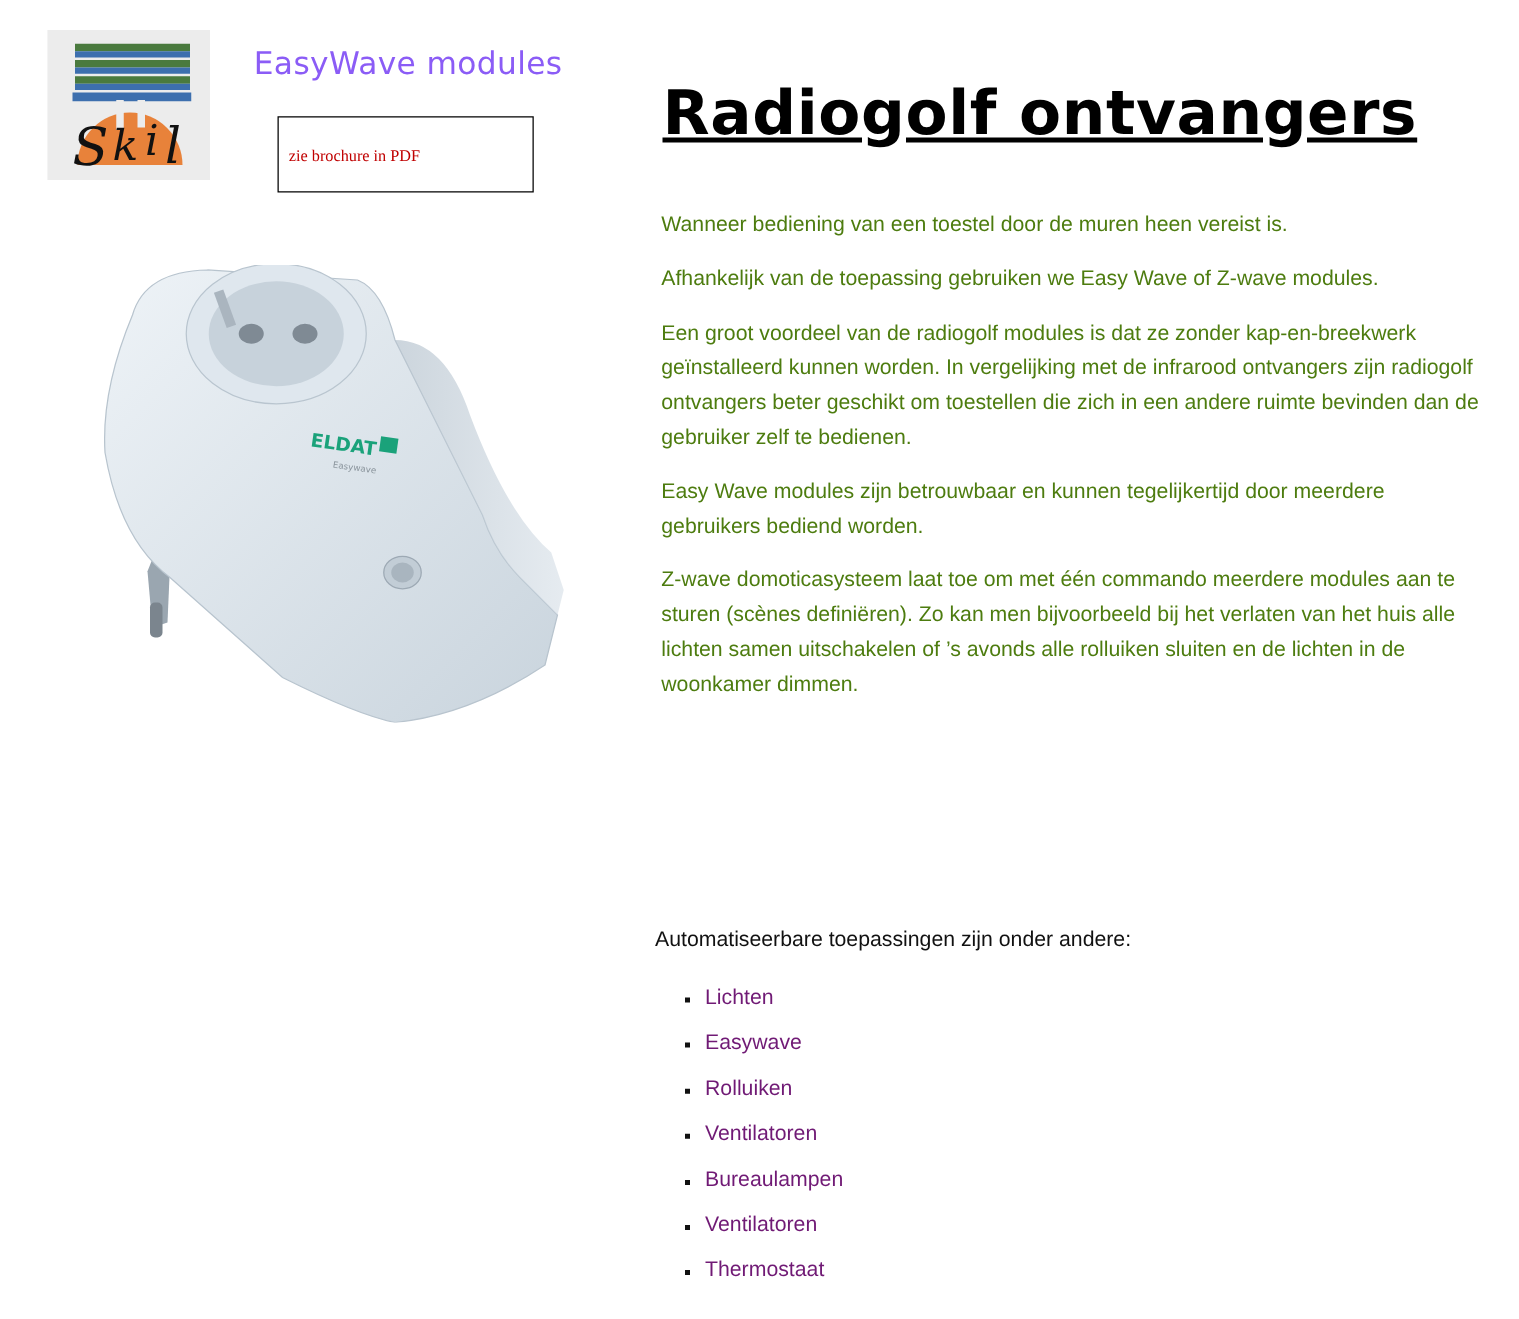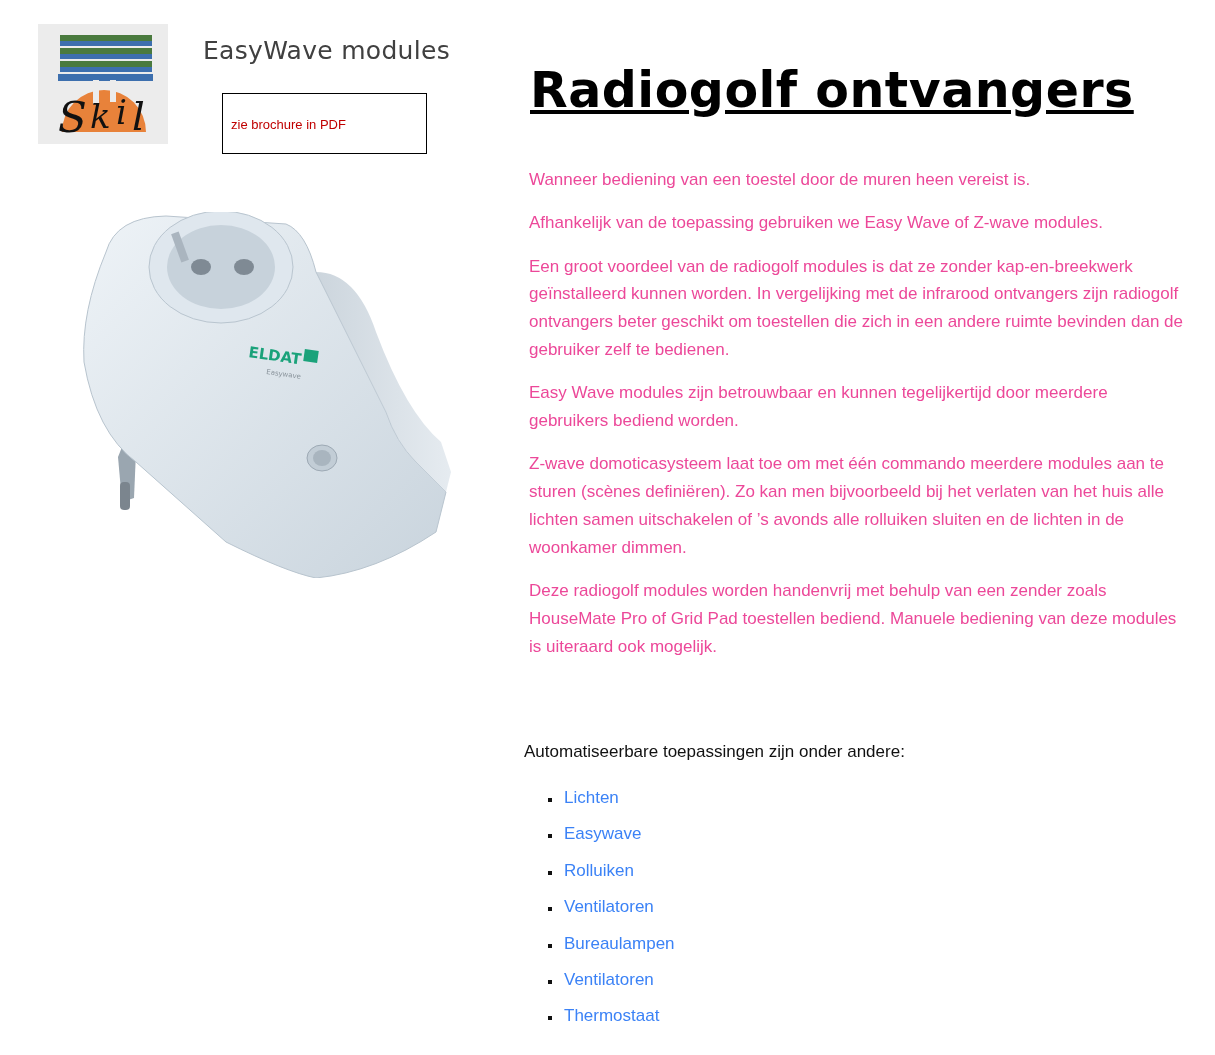--- a/index.html
+++ b/index.html
@@ -1,30 +1,30 @@
 <!DOCTYPE html>
 <html><head>
   <meta charset="utf-8">
   <style>
     html, body { margin: 0; padding: 0; background: #ffffff; }
     body { width: 1215px; height: 1055px; position: relative; overflow: hidden; font-family: "DejaVu Sans", sans-serif; color: #000; }
 
     .logo { position: absolute; left: 38px; top: 24px; width: 130px; height: 120px; background: #ececec; overflow: hidden; }
-    .site-title { position: absolute; left: 203px; top: 36px; font-family: "DejaVu Sans", sans-serif; font-size: 25px; color: #404040; letter-spacing: 0.3px; }
+    .site-title { position: absolute; left: 203px; top: 36px; font-family: "DejaVu Sans", sans-serif; font-size: 25px; color: #8b5cf6; letter-spacing: 0.3px; }
     .pdf-box { position: absolute; left: 222px; top: 93px; width: 205px; height: 61px; border: 1px solid #000; box-sizing: border-box; }
-    .pdf-link { position: absolute; left: 8px; top: 23px; font-family: Liberation Sans, sans-serif; font-size: 13px; color: #c00000; text-decoration: none; }
+    .pdf-link { position: absolute; left: 8px; top: 23px; font-family: Liberation Serif, serif; font-size: 13px; color: #c00000; text-decoration: none; }
 
     .product { position: absolute; left: 76px; top: 212px; width: 378px; height: 366px; }
 
     .page-title { position: absolute; left: 530px; top: 62px; font-family: "DejaVu Sans", sans-serif; font-weight: bold; font-size: 49px; letter-spacing: 0.5px; color: #000; white-space: nowrap; text-decoration: underline; }
 
-    .content { position: absolute; left: 529px; top: 166px; width: 660px; font-family: "Liberation Sans", sans-serif; font-size: 17px; line-height: 27.8px; color: #ec4899; }
+    .content { position: absolute; left: 529px; top: 166px; width: 660px; font-family: "Liberation Sans", sans-serif; font-size: 17px; line-height: 27.8px; color: #4d7c0f; }
     .content p { margin: 0 0 15.5px 0; }
     .intro { position: absolute; left: 524px; top: 742px; font-family: "Liberation Sans", sans-serif; font-size: 17px; color: #111; }
-    .bullets { position: absolute; left: 548px; top: 788px; margin: 0; padding: 0; list-style: none; font-family: "Liberation Sans", sans-serif; font-size: 17px; color: #3b82f6; }
+    .bullets { position: absolute; left: 548px; top: 788px; margin: 0; padding: 0; list-style: none; font-family: "Liberation Sans", sans-serif; font-size: 17px; color: #701a75; }
     .bullets li { height: 36.4px; display: flex; align-items: flex-start; }
     .bullet-dot { display: inline-block; width: 4px; height: 4px; background: #111; margin-top: 10px; margin-right: 12px; }
   </style>
 </head>
 <body>
 
 <div class="logo" title="SKIL logo">
   <svg width="130" height="120" viewBox="0 0 130 120">
     <rect width="130" height="120" fill="#ececec"></rect>
 
@@ -91,21 +91,20 @@
 </div>
 
 <div class="page-title">Radiogolf ontvangers</div>
 
 <div class="content">
   <p>Wanneer bediening van een toestel door de muren heen vereist is.</p>
   <p>Afhankelijk van de toepassing gebruiken we Easy Wave of Z-wave modules.</p>
   <p>Een groot voordeel van de radiogolf modules is dat ze zonder kap-en-breekwerk geïnstalleerd kunnen worden. In vergelijking met de infrarood ontvangers zijn radiogolf ontvangers beter geschikt om toestellen die zich in een andere ruimte bevinden dan de gebruiker zelf te bedienen.</p>
   <p>Easy Wave modules zijn betrouwbaar en kunnen tegelijkertijd door meerdere gebruikers bediend worden.</p>
   <p>Z-wave domoticasysteem laat toe om met één commando meerdere modules aan te sturen (scènes definiëren). Zo kan men bijvoorbeeld bij het verlaten van het huis alle lichten samen uitschakelen of ’s avonds alle rolluiken sluiten en de lichten in de woonkamer dimmen.</p>
-  <p>Deze radiogolf modules worden handenvrij met behulp van een zender zoals HouseMate Pro of Grid Pad toestellen bediend. Manuele bediening van deze modules is uiteraard ook mogelijk.</p>
 </div>
 
 <div class="intro">Automatiseerbare toepassingen zijn onder andere:</div>
 
 <ul class="bullets">
   <li>
       <span class="bullet-dot"></span>
       <span>Lichten</span>
     </li>
   <li>

